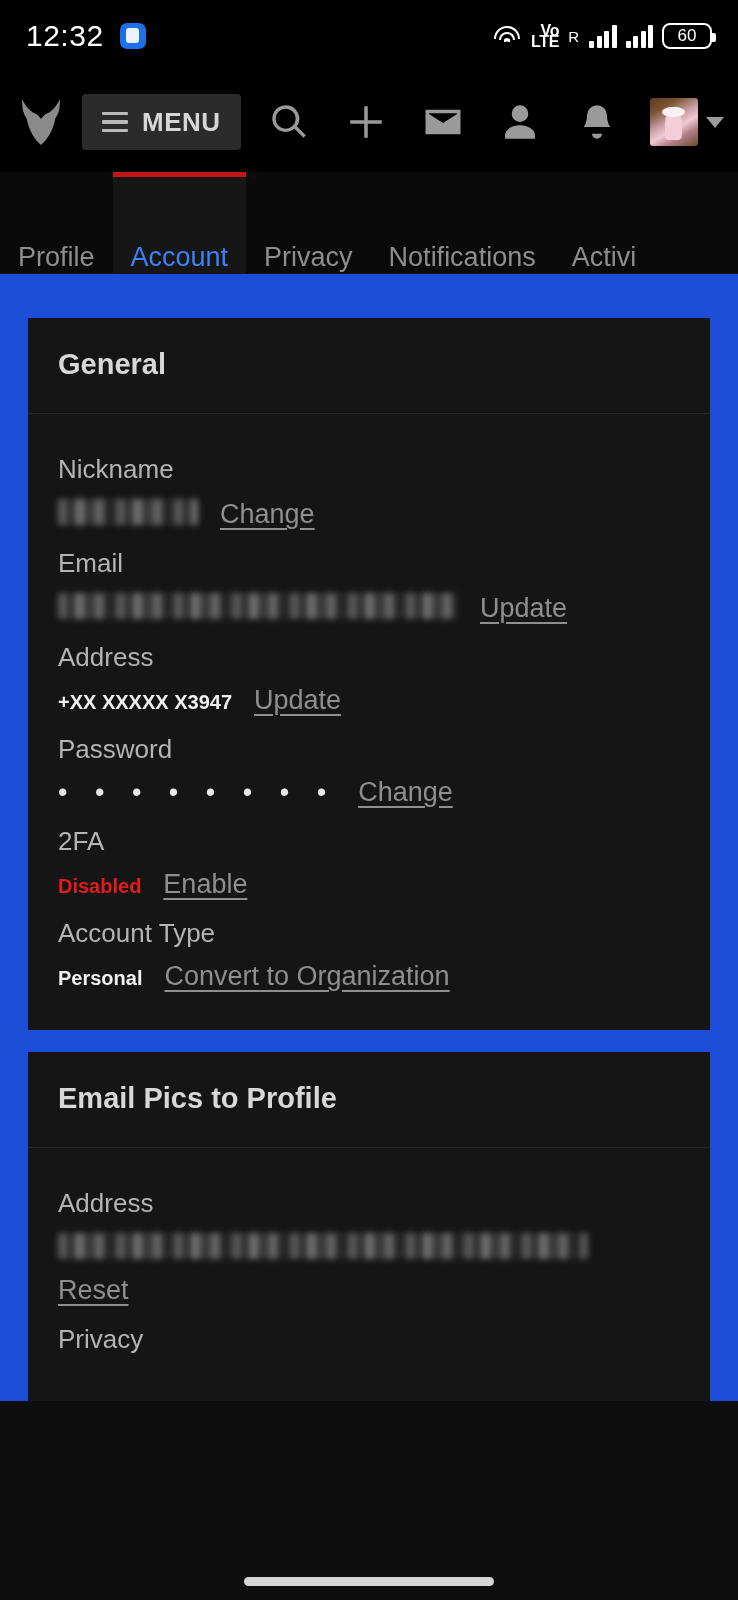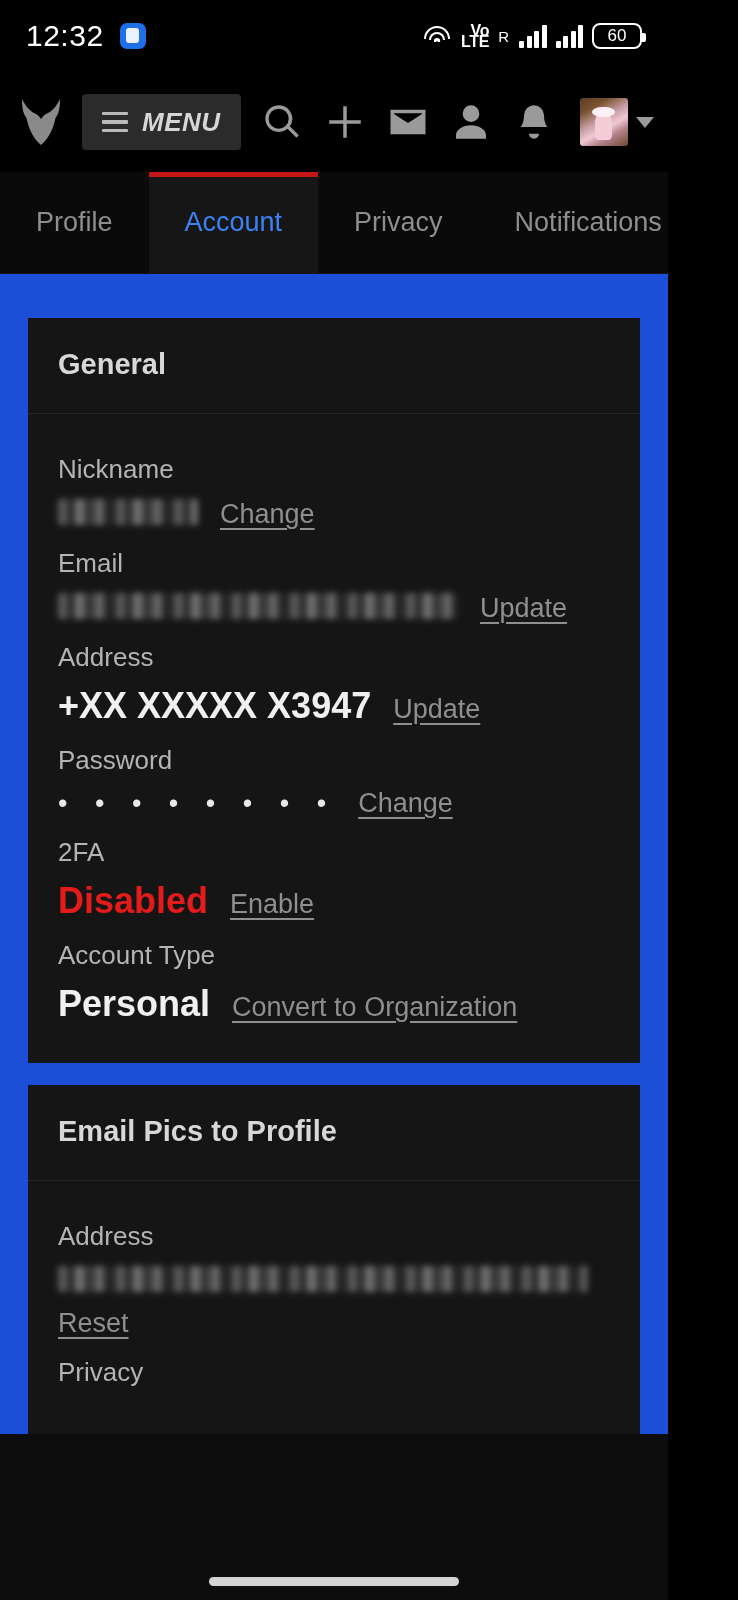--- a/index.html
+++ b/index.html
@@ -2,21 +2,21 @@
 <html><head>
 <meta charset="utf-8">
 <style>
   * { margin:0; padding:0; box-sizing:border-box; }
   html, body {
     width:738px; height:1600px;
     background:#000;
     font-family:"Liberation Sans", sans-serif;
     overflow:hidden;
   }
-  .phone { position:relative; width:668px; height:1600px; background:#0d0d0d; }
+  .phone { position:relative; width:738px; height:1600px; background:#0d0d0d; }
 
   
   .statusbar {
     height:72px; background:#000; display:flex; align-items:center;
     padding:0 26px; color:#fff;
   }
   .sb-time { font-size:30px; font-weight:400; letter-spacing:.5px; color:#fff; }
   .sb-appicon {
     width:26px; height:26px; margin-left:16px; border-radius:7px;
     background:#1f6fe8; position:relative;
@@ -49,21 +49,21 @@
   .batt span { font-size:17px; color:#fff; font-weight:400; }
 
   
   .navbar {
     height:100px; background:#000; display:flex; align-items:center;
     padding:0 14px 0 18px; gap:0;
   }
   .logo { width:46px; height:50px; flex:none; }
   .menu-btn {
     margin-left:18px; height:56px; background:#2b2b2b; border-radius:4px;
-    display:flex; align-items:center; gap:14px; padding:0 20px; flex:none;font-style:italic;
+    display:flex; align-items:center; gap:14px; padding:0 20px; flex:none;
   }
   .burger { width:26px; display:flex; flex-direction:column; gap:5px; }
   .burger s { display:block; height:3.5px; background:#b9b9b9; border-radius:1px; }
   .menu-label { font-size:26px; font-weight:700; color:#d6d6d6; letter-spacing:.5px; }
   .nav-icons { display:flex; align-items:center; flex:1; justify-content:space-around; padding:0 10px; }
   .nav-ic { width:46px; height:46px; display:flex; align-items:center; justify-content:center; }
   .nav-ic svg { fill:#9a9a9a; }
   .avatar-wrap { display:flex; align-items:center; gap:8px; flex:none; margin-left:4px; }
   .avatar {
     width:48px; height:48px; border-radius:3px; overflow:hidden;
@@ -79,42 +79,42 @@
     background:#fdf0f4; border-radius:50%;
   }
   .caret { width:0;height:0;border-left:9px solid transparent;border-right:9px solid transparent;border-top:11px solid #9a9a9a; }
 
   
   .tabs {
     height:102px; background:#0a0a0a; display:flex; align-items:stretch;
     overflow:hidden; border-bottom:1px solid #141414;
   }
   .tab {
-    display:flex; align-items:center; padding:0 36px; flex:none;
+    display:flex; align-items:flex-end; padding:0 18px; flex:none;
     font-size:27px; color:#8e8e8e; position:relative;
   }
   .tab.active { color:#3b82f6; background:#161616; }
   .tab.active:before {
     content:""; position:absolute; left:0; right:0; top:0; height:5px; background:#c31616;
   }
 
   
   .content { padding:44px 28px 0 28px; background:#1d4ed8; }
   .card { background:#151515; }
   .card + .card { margin-top:22px; }
   .card-head {
     padding:30px 30px 32px 30px; border-bottom:1px solid #262626;
   }
   .card-title { font-size:29px; font-weight:700; color:#d8d8d8; }
   .card-body { padding:26px 30px 34px 30px; }
 
   .field { margin-bottom:4px; padding-top:14px; }
   .field-label { font-size:26px; color:#b4b4b4; margin-bottom:12px; }
   .field-row { display:flex; align-items:baseline; gap:22px; flex-wrap:wrap; }
-  .field-value { font-size:36px; color:#f0f0f0; }
+  .field-value { font-size:20px; color:#f0f0f0; }
   .field-value.bold { font-weight:700; }
   .field-value.danger { color:#e31b1b; font-weight:700; }
   .link {
     font-size:27px; color:#8f8f8f; text-decoration:underline;
     text-underline-offset:5px;
   }
   .redact {
     display:inline-block; height:26px; border-radius:2px;
     background:repeating-linear-gradient(90deg,#5d5d5d 0 9px,#2e2e2e 9px 17px,#757575 17px 26px,#3a3a3a 26px 37px,#6a6a6a 37px 46px,#262626 46px 58px);
     filter:blur(3.2px); opacity:.95; position:relative; top:2px;

